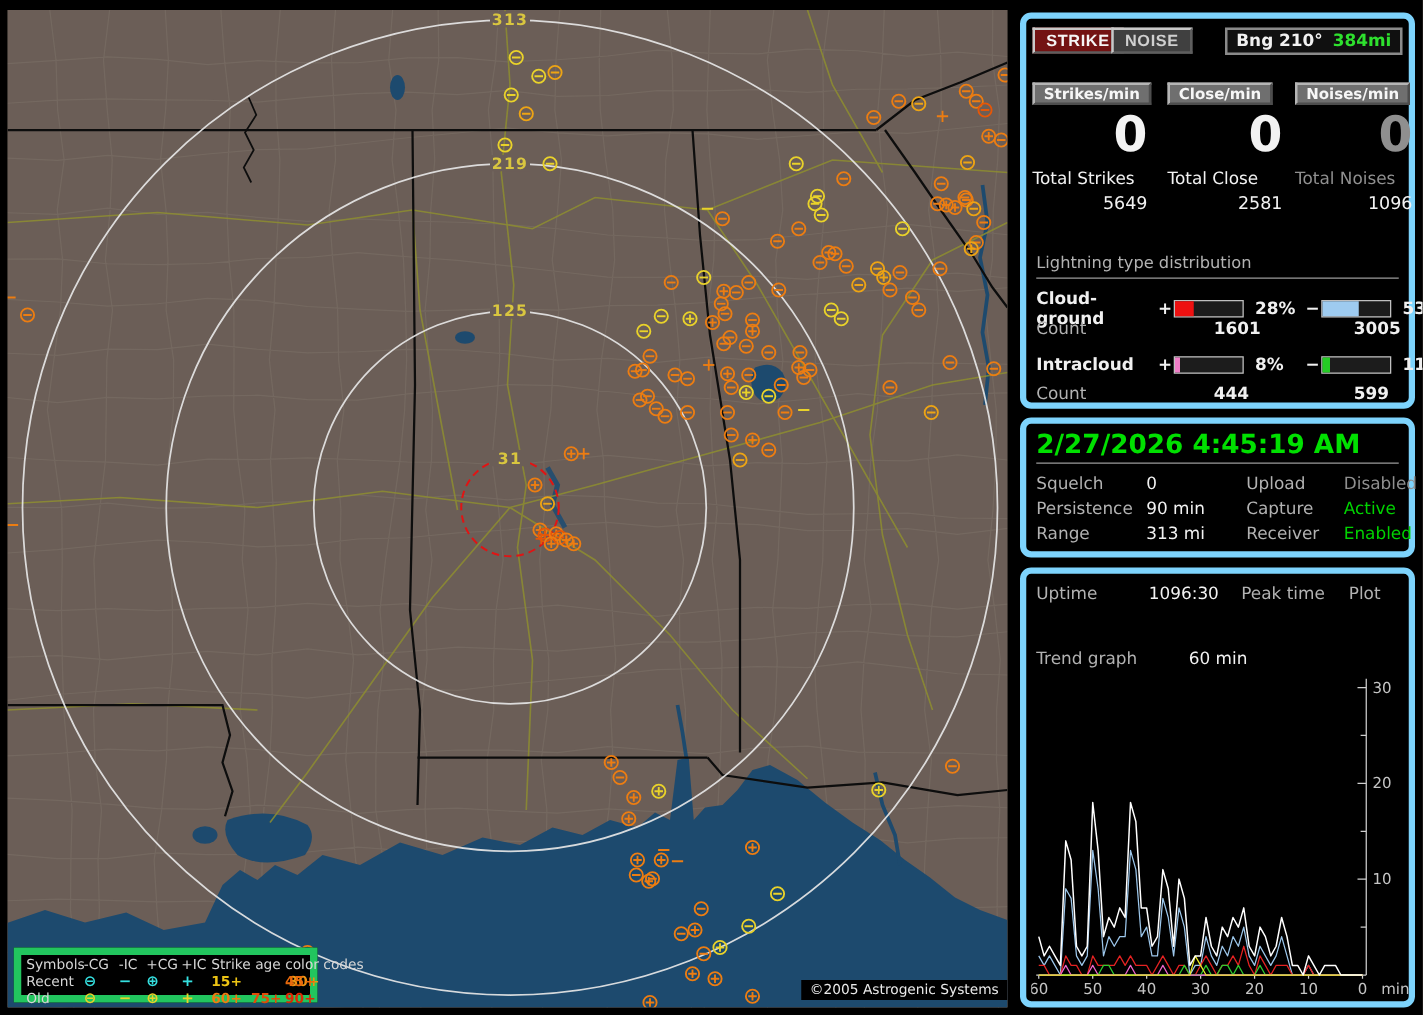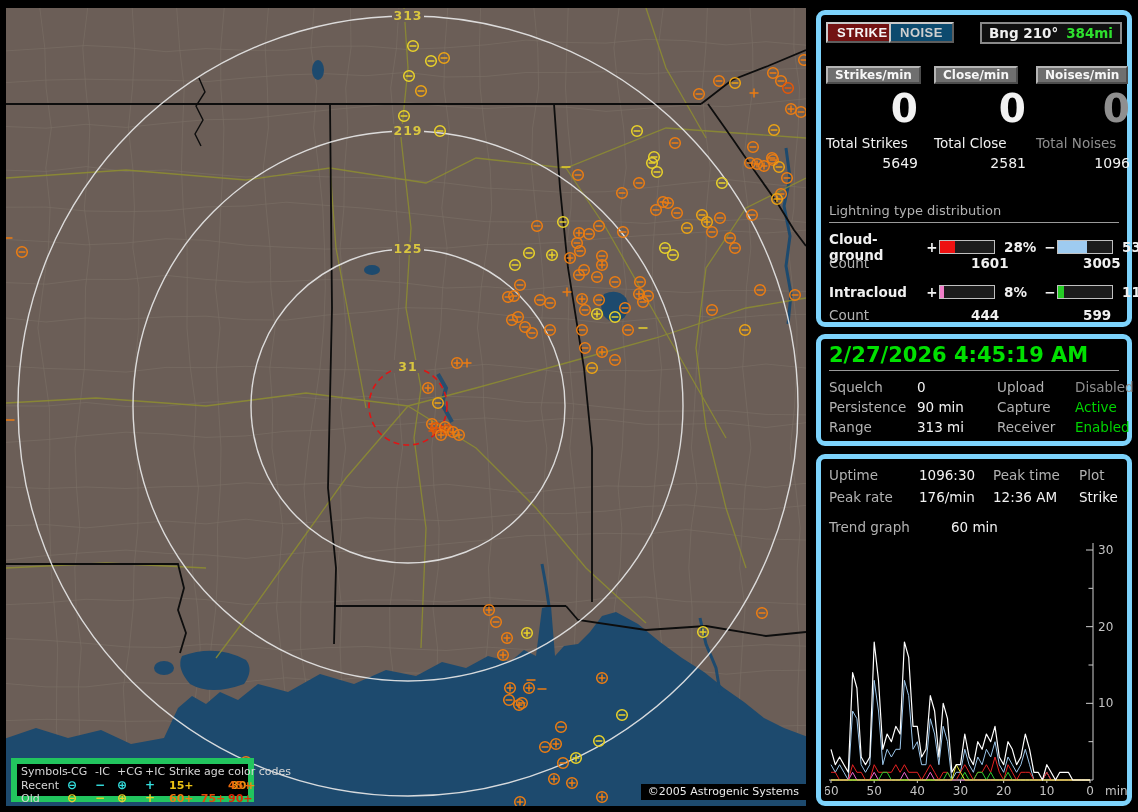--- a/index.html
+++ b/index.html
@@ -11,21 +11,21 @@
   #panel1{top:10px;height:317px}
   #panel2{top:334px;height:112px}
   #panel3{top:454px;height:352px}
   .lbl{color:#b2b2b2}
   .val{color:#f2f2f2}
   .green{color:#00d300}
   .gray{color:#8f8f8f}
   .btn{display:inline-block;font-weight:bold;font-size:13px;padding:1px 9px;cursor:pointer;
        border:2px solid;border-color:#c9c9c9 #5e5e5e #5e5e5e #c9c9c9;letter-spacing:.5px;}
   #btn-strike{position:absolute;left:5px;top:7px;background:#731313;color:#f5f5f5;}
-  #btn-noise{position:absolute;left:68px;top:7px;background:#0c4a6e;color:#cfcfcf;}
+  #btn-noise{position:absolute;left:68px;top:7px;background:#404040;color:#cfcfcf;}
   #bng-box{position:absolute;right:5px;top:7px;width:124px;display:flex;justify-content:space-between;
            border:2px solid #8a8a8a;background:#101010;padding:1px 7px;font-weight:bold;font-size:13.5px;}
   #bng-dist{color:#2ee02e}
   .cnt-col{position:absolute;top:51px;width:96px;display:flex;flex-direction:column;}
   .permin-btn{align-self:flex-start;font-size:12px;font-weight:bold;color:#f7f7f7;background:#6f6f6f;
               padding:0 7px;border:2px solid;border-color:#b5b5b5 #4d4d4d #4d4d4d #b5b5b5;cursor:pointer;}
   .bigzero{font-size:39px;font-weight:bold;text-align:right;line-height:46px;margin-top:2px;padding-right:4px;}
   .tlabel{font-size:13.5px;margin-top:3px;white-space:nowrap;}
   .tvalue{font-size:14px;text-align:right;margin-top:4px;padding-right:4px;}
   #dist{position:absolute;left:8px;right:8px;top:188px;}
@@ -850,26 +850,20 @@
   </div>
 </div>
 
 <div class="panel" id="panel3">
   <div class="urow" style="top:8px">
     <span class="lbl">Uptime</span>
     <span class="val">1096:30</span>
     <span class="lbl">Peak time</span>
     <span class="lbl">Plot</span>
   </div>
-  <div class="urow" style="top:30px">
-    <span class="lbl">Peak rate</span>
-    <span class="val">176/min</span>
-    <span class="val">12:36 AM</span>
-    <span class="val">Strike</span>
-  </div>
   <div class="trow" style="top:60px">
     <span class="lbl">Trend graph</span>
     <span class="val">60 min</span>
   </div>
   <svg id="trend-svg" width="308" height="274" viewBox="0 0 308 274">
       <g stroke="#cfcfcf" stroke-width="1">
         <line x1="4" y1="247" x2="268" y2="247"></line>
         <line x1="268" y1="10" x2="268" y2="247"></line>
         <line x1="263.5" y1="208.66666666666666" x2="268" y2="208.66666666666666"></line>
         <line x1="261" y1="170.33333333333331" x2="268" y2="170.33333333333331"></line>

